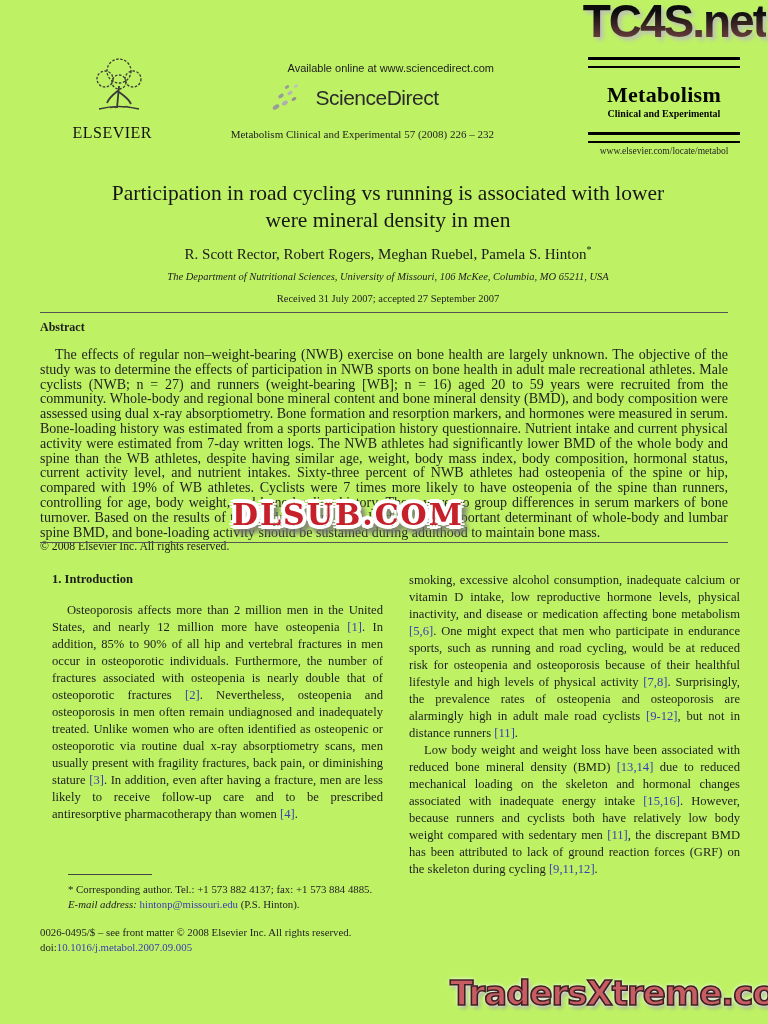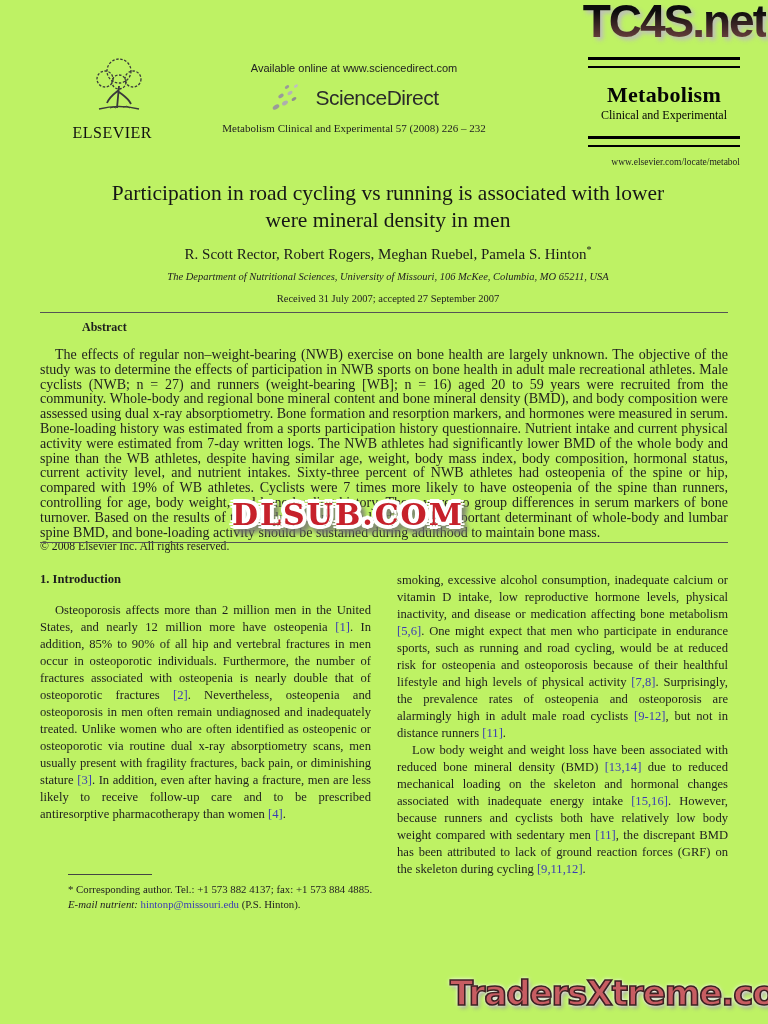--- a/index.html
+++ b/index.html
@@ -37,52 +37,52 @@
     font-family:"DejaVu Sans", sans-serif; font-weight:bold;
     font-size:34px; letter-spacing:-1px; line-height:1.1;
     color:#c75d62;
     -webkit-text-stroke:1.6px #3c2122;
     text-shadow:0 0 3px #fff, 0 0 5px #fff, 2px 3px 4px #9a9a9a;
   }
 
   
   .elsevier { position:absolute; left:52px; top:56px; width:100px; text-align:right; }
   .elsevier .word { font-size:16px; letter-spacing:0.5px; color:#111; margin-top:2px; }
-  .head-center { position:absolute; left:214px; top:62px; width:280px; text-align:center; }
+  .head-center { position:absolute; left:214px; top:62px; width:280px; text-align:right; }
   .avail { font-family:"Liberation Sans", sans-serif; font-size:11px; color:#222; }
   .sd-logo { margin-top:9px; display:flex; align-items:center; justify-content:center; gap:4px; }
   .sd-text { font-family:"Liberation Sans", sans-serif; font-size:21px; color:#2b2b2b; letter-spacing:-0.5px; }
-  .jcite { margin-top:9px; font-size:11px; color:#222; }
+  .jcite { margin-top:15px; font-size:11px; color:#222; }
   .journal-box { position:absolute; left:588px; top:57px; width:152px; text-align:center; }
   .dbl { height:6px; border-top:3px solid #000; border-bottom:2px solid #000; }
   .jname { font-size:22px; font-weight:bold; margin-top:14px; letter-spacing:0.3px; color:#050505; }
-  .jsub { font-size:12px; font-weight:normal; margin-top:0px; margin-bottom:13px; color:#050505; }
-  .jurl { font-size:9.5px; margin-top:10px; color:#222;text-align:right; }
+  .jsub { font-size:10px; font-weight:bold; margin-top:0px; margin-bottom:13px; color:#050505; }
+  .jurl { font-size:9.5px; margin-top:3px; color:#222; }
 
   
   .title-wrap { position:absolute; left:4px; top:180px; width:768px; text-align:center; }
   .title { font-size:21.5px; line-height:27px; color:#161616; }
   .authors { margin-top:10px; font-size:15px; color:#1a1a1a; }
   .authors sup { font-size:10px; }
   .affil { margin-top:8px; font-size:10.5px; font-style:italic; color:#222; }
   .received { margin-top:11px; font-size:10.5px; color:#222; }
 
   
   .rule { position:absolute; left:40px; width:688px; border-top:1px solid #555; }
   .rule-top { top:312px; }
   .rule-mid { top:542px; }
 
   
   .abstract { position:absolute; left:40px; top:320px; width:688px; }
-  .abs-head { font-size:12px; font-weight:bold; margin-bottom:13px;margin-left:42px; }
+  .abs-head { font-size:12px; font-weight:bold; margin-bottom:13px; }
   .abs-text { margin:0; font-size:14px; line-height:14.8px; text-align:justify; text-indent:15px; }
   .abs-copy { font-size:11.7px; line-height:14.8px; }
 
   
-  .columns { position:absolute; left:40px; top:564px; width:688px; display:flex; gap:26px; padding-top:8px; box-sizing:border-box; }
+  .columns { position:absolute; left:52px; top:564px; width:688px; display:flex; gap:26px; padding-top:8px; box-sizing:border-box; }
   .col { width:331px; }
   .sec-head { font-size:12.6px; font-weight:bold; margin-bottom:15px; }
   .body-p { margin:0; font-size:12.6px; line-height:17px; text-align:justify; }
   .body-p.indent { text-indent:15px; }
   .cite, .link { color:#3b3bb4; }
   .it { font-style:italic; }
 
   
   .footnote { position:absolute; left:56px; top:874px; width:348px; }
   .fn-rule { width:84px; margin-left:12px; border-top:1px solid #444; margin-bottom:7px; }
@@ -167,19 +167,23 @@
     </div>
     <div class="col">
       <p class="body-p"><span>smoking, excessive alcohol consumption, inadequate calcium or vitamin D intake, low reproductive hormone levels, physical inactivity, and disease or medication affecting bone metabolism </span><span class="cite">[5,6]</span><span>. One might expect that men who participate in endurance sports, such as running and road cycling, would be at reduced risk for osteopenia and osteoporosis because of their healthful lifestyle and high levels of physical activity </span><span class="cite">[7,8]</span><span>. Surprisingly, the prevalence rates of osteopenia and osteoporosis are alarmingly high in adult male road cyclists </span><span class="cite">[9-12]</span><span>, but not in distance runners </span><span class="cite">[11]</span><span>.</span></p>
       <p class="body-p indent"><span>Low body weight and weight loss have been associated with reduced bone mineral density (BMD) </span><span class="cite">[13,14]</span><span> due to reduced mechanical loading on the skeleton and hormonal changes associated with inadequate energy intake </span><span class="cite">[15,16]</span><span>. However, because runners and cyclists both have relatively low body weight compared with sedentary men </span><span class="cite">[11]</span><span>, the discrepant BMD has been attributed to lack of ground reaction forces (GRF) on the skeleton during cycling </span><span class="cite">[9,11,12]</span><span>.</span></p>
     </div>
   </div>
 
   <div class="footnote">
     <div class="fn-rule"></div>
     <p class="fn-line fn-indent"><span>* Corresponding author. Tel.: +1 573 882 4137; fax: +1 573 884 4885.</span></p>
-    <p class="fn-line fn-indent"><span class="it">E-mail nutrient:</span><span> </span><span class="link">hintonp@missouri.edu</span><span> (P.S. Hinton).</span></p>
+    <p class="fn-line fn-indent"><span class="it">E-mail address:</span><span> </span><span class="link">hintonp@missouri.edu</span><span> (P.S. Hinton).</span></p>
+  </div>
+  <div class="pubinfo">
+    <p class="fn-line"><span>0026-0495/$ – see front matter © 2008 Elsevier Inc. All rights reserved.</span></p>
+    <p class="fn-line"><span>doi:</span><span class="link">10.1016/j.metabol.2007.09.005</span></p>
   </div>
 
   <div class="dlsub">DLSUB.COM</div>
   <div class="traders">TradersXtreme.com</div>
 
 </div>
 
 </body></html>

